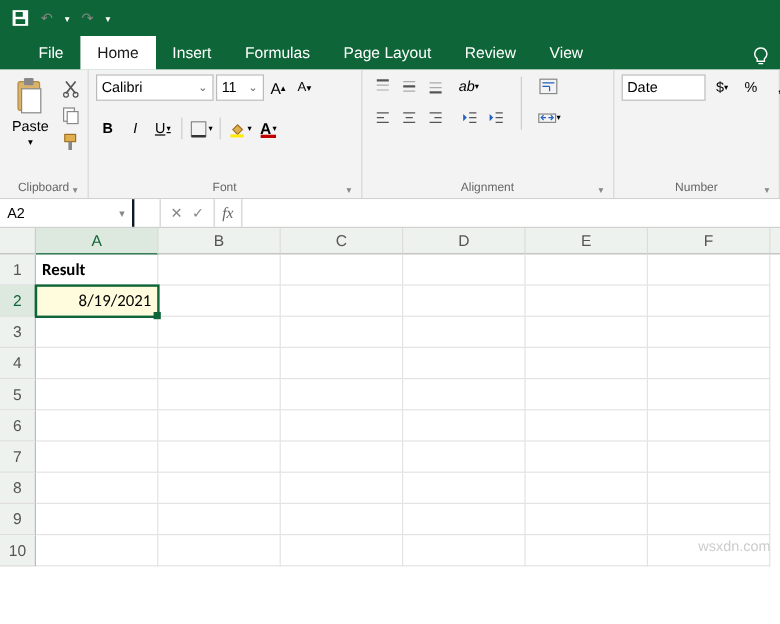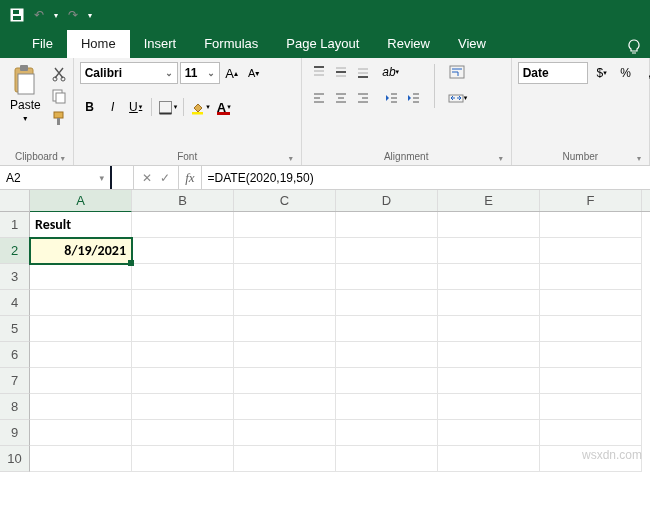--- a/index.html
+++ b/index.html
@@ -26,21 +26,21 @@
 
 
 .paste-btn { display: flex; flex-direction: column; align-items: center; gap: 2px; cursor: pointer; padding: 2px 4px; }
 .paste-icon { width: 28px; height: 32px; }
 .clip-side { display: flex; flex-direction: column; gap: 6px; padding-top: 4px; }
 .small-icon { width: 16px; height: 16px; cursor: pointer; }
 
 
 .font-row1 { display: flex; gap: 2px; align-items: center; }
 .font-row2 { display: flex; gap: 3px; align-items: center; margin-top: 6px; }
-.combo { background: #fff; border: 1px solid #bbb; height: 22px; display: flex; align-items: center; padding: 0 4px; font-size: 12px; cursor: pointer; font-weight: bold; }
+.combo { background: #fff; border: 1px solid #bbb; height: 22px; display: flex; align-items: center; padding: 0 4px; font-size: 12px; cursor: pointer; }
 .combo .dd { margin-left: auto; font-size: 9px; color: #666; padding-left: 6px; }
 .fname { width: 98px; }
 .fsize { width: 40px; }
 .btn-sm { min-width: 20px; height: 22px; display: flex; align-items: center; justify-content: center; cursor: pointer; border: 1px solid transparent; }
 
 
 .align-rows { display:flex; flex-direction:column; gap:6px; }
 .align-row { display:flex; gap:0; }
 .ab { width:22px; height:20px; display:flex; align-items:center; justify-content:center; cursor:pointer; }
 
@@ -61,21 +61,21 @@
 
 .grid-wrap { position:relative; }
 .corner { position:absolute; left:0; top:0; width:30px; height:22px; background:#eef2ef; border-right:1px solid #ccc; border-bottom:1px solid #bbb; }
 .colhdrs { display:flex; margin-left:30px; background:#eef2ef; height:22px; border-bottom:1px solid #bbb; }
 .colhdr { width:102px; text-align:center; font-size:13px; color:#555; border-right:1px solid #ddd; line-height:22px; }
 .colhdr.sel { background:#dde9df; color:#0e6537; border-bottom:1px solid #0e6537; margin-bottom:-1px; position:relative;}
 .rows { }
 .row { display:flex; height:26px; }
 .rowhdr { width:30px; background:#eef2ef; text-align:center; font-size:13px; color:#555; border-right:1px solid #bbb; border-bottom:1px solid #ddd; line-height:26px; }
 .rowhdr.sel { background:#dde9df; color:#0e6537; border-right:1px solid #0e6537;}
-.cell { width:102px; border-right:1px solid #e3e3e3; border-bottom:1px solid #e3e3e3; padding:0 5px; line-height:26px; font-size:14px; font-family: Calibri, Arial, sans-serif; font-weight: bold; }
+.cell { width:102px; border-right:1px solid #e3e3e3; border-bottom:1px solid #e3e3e3; padding:0 5px; line-height:26px; font-size:14px; font-family: Calibri, Arial, sans-serif; }
 .cell.header { font-weight:bold; text-align:left; }
 .cell.active { outline:2px solid #0e6537; outline-offset:-1px; background:#fffcdd; text-align:right; position:relative;}
 .cell.active::after{content:""; position:absolute; right:-3px; bottom:-3px; width:6px; height:6px; background:#0e6537;} .grey{color:#888;}
 
 .watermark { position:absolute; right:8px; bottom:58px; color:#ccc; font-size:12px; }
 </style>
 </head>
 <body>
 
 <div class="titlebar">
@@ -312,21 +312,20 @@
   <div class="namebox">
       <span>A2</span>
       <span class="dd">▾</span>
     </div>
   <div class="fx-sep"></div>
   <div class="fx-btns">
     <span class="grey">✕</span>
     <span class="grey">✓</span>
   </div>
   <div class="fx-label">fx</div>
-  <div class="fx-input">=DATE(2020,19,50)</div>
 </div>
 
 <div class="grid-wrap">
   <div class="corner"></div>
   <div class="colhdrs">
     <div class="colhdr sel">A</div>
     <div class="colhdr">B</div>
     <div class="colhdr">C</div>
     <div class="colhdr">D</div>
     <div class="colhdr">E</div>

